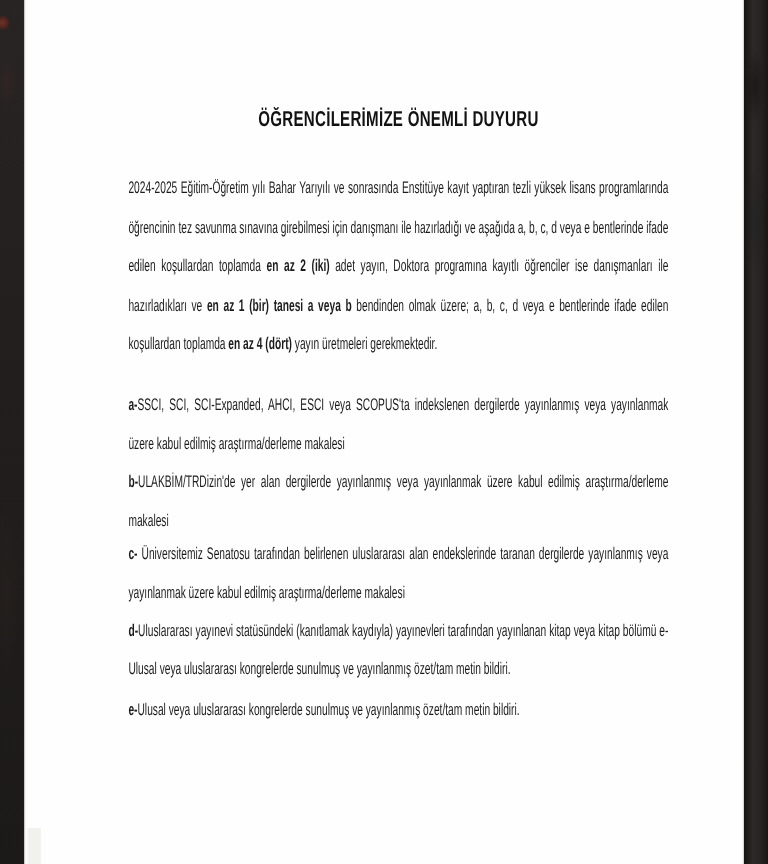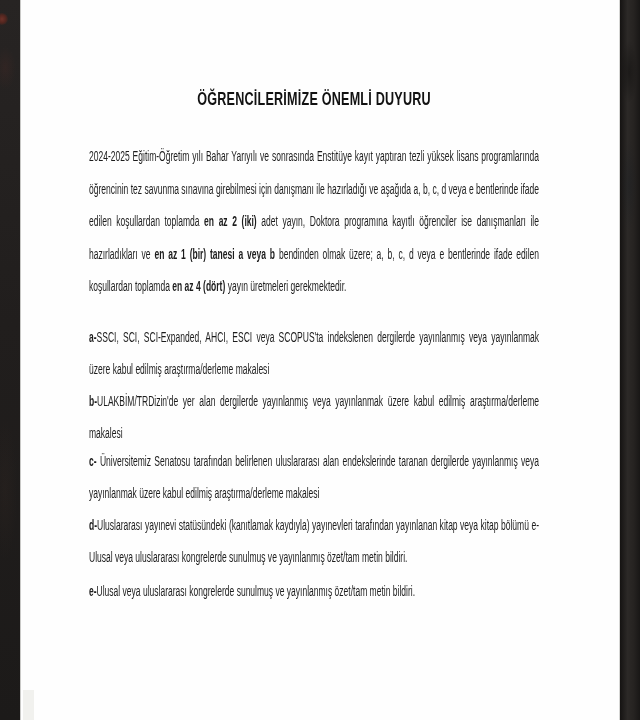--- a/index.html
+++ b/index.html
@@ -40,21 +40,21 @@
   .backdrop-right .blob-b {
     position: absolute; left: 1px; top: 140px; width: 16px; height: 90px;
     background: radial-gradient(ellipse at 50% 50%, rgba(22,28,34,0.32), transparent 72%);
   }
 
   
   .paper {
     flex: 0 0 600px; width: 600px; height: 720px; box-sizing: border-box;
     background: #fefefe; position: relative;
     border-left: 1px solid #c9c9c7; border-right: 1px solid #d6d6d4;
-    padding-left: 68px;
+    padding-left: 86px;
   }
   .corner-smudge {
     position: absolute; left: 2px; bottom: 0; width: 11px; height: 30px;
     background: #f1f1ee;
   }
 
   
   .doc-title {
     margin: 88px 0 0 0; width: 643px;
     transform: scaleX(0.70); transform-origin: left top;

